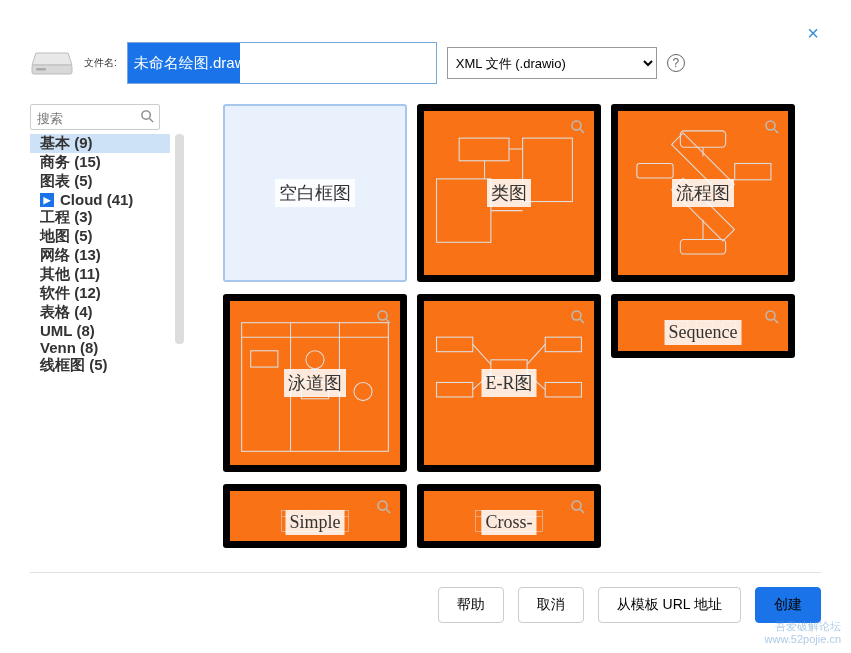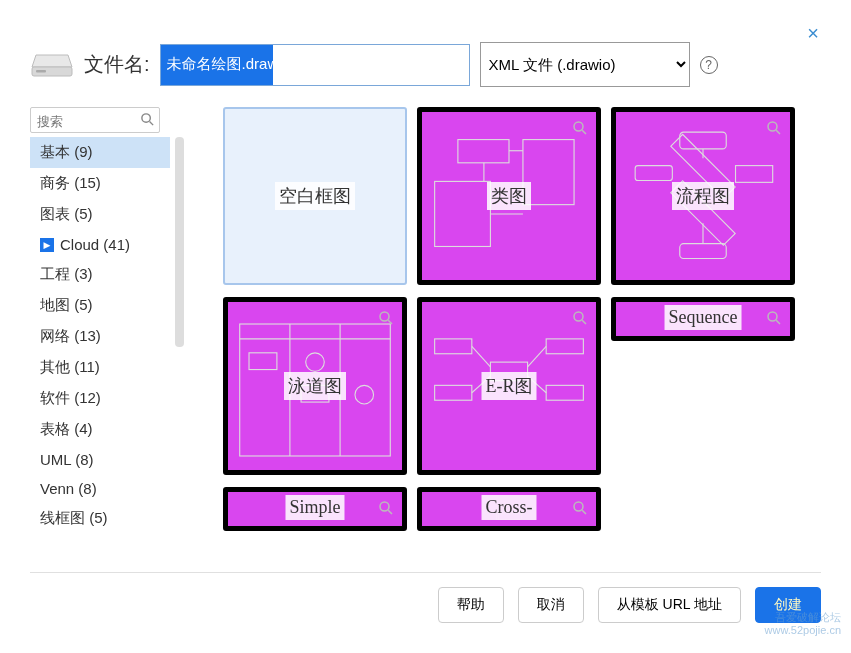--- a/index.html
+++ b/index.html
@@ -25,35 +25,35 @@
 .header-row {
   display: flex;
   align-items: center;
   gap: 10px;
   margin-bottom: 20px;
   margin-top: 22px;
 }
 .drive-icon-wrap {
   width: 44px; height: 32px; display:flex; align-items:center; justify-content:center;
 }
-.fn-label { font-size: 20px; white-space: nowrap; }
+.fn-label { font-size: 10px; white-space: nowrap; }
 .filename-input {
   width: 310px;
   height: 28px;
   border: 1px solid #7aa7d9;
   padding: 20px 6px;
   font-size: 15px;
 }
 .filename-input::selection { background: #1a73e8; color: #fff; }
 .filetype-select {
   width: 210px;
-  height: 45px;
+  height: 32px;
   border: 1px solid #999;
   padding: 2px 4px;
-  font-size: 15px;
+  font-size: 13px;
   background: #fff;
 }
 .help-circle {
   width: 18px; height: 18px;
   border: 1.3px solid #666;
   border-radius: 50%;
   display:flex; align-items:center; justify-content:center;
   font-size: 12px;
   color:#666;
   cursor:pointer;
@@ -81,25 +81,25 @@
   font-size: 13px;
 }
 .search-icon-svg {
   position: absolute;
   right: 5px; top: 5px;
   width: 15px; height: 15px;
   color: #888;
 }
 .cat-list { list-style: none; width: 140px; }
 .cat-item {
-  padding: 6px 10px;
+  padding: 0 10px;
   cursor: pointer;
   font-size: 15px;
   white-space: nowrap;
-  display:flex; align-items:center; gap:6px;
+  display:flex; align-items:center; gap:6px;font-weight:bold;
 }
 .cat-item.selected { background: #cde2f7; }
 .cloud-icon {
   width: 14px; height: 14px;
   background: #1a73e8;
   display:inline-flex;
   align-items:center;
   justify-content:center;
   color:#fff;
   font-size:9px;
@@ -118,29 +118,29 @@
   font-family: Liberation Serif, serif;
 }
 .tpl-grid {
   display:flex;
   flex-wrap: wrap;
   gap: 12px 10px;
 }
 .tpl-card {
   width: 184px;
   height: 178px;
-  border: 5px solid #000000;
+  border: 7px solid #000000;
   border-radius: 3px;
   position: relative;
   display:flex;
   flex-direction: column;
   align-items:center;
   justify-content:center;
   cursor: pointer;
-  background: #d946ef;
+  background: #f97316;
 }
 .tpl-card.selected {
   background: #e8f1fc;
   border: 2px solid #a7c6ec;
 }
 .tpl-label {
   font-size: 18px;
   text-align:center;
   position: absolute;
   top: 50%; left:50%;
@@ -173,35 +173,35 @@
 .btn {
   padding: 8px 18px;
   border: 1px solid #ccc;
   background:#fff;
   border-radius: 4px;
   font-size: 14px;
   cursor:pointer;
 }
 .btn.primary {
   background: #1a73e8;
-  color:#fef9c3;
+  color:#000000;
   border-color:#1a73e8;
 }
 .watermark {
   position:absolute;
-  bottom: 16px; right: 10px;
+  bottom: 7px; right: 10px;
   font-size: 11px;
   color: #6aa0d0;
   opacity: .55;
   text-align:right;
   line-height:1.2;
   pointer-events:none;
 }
 
-.tpl-card.partial { height: 44px; overflow: hidden;}
+.tpl-card.partial { height: 64px; overflow: hidden;}
 .tpl-card.partial .tpl-label { top: auto; bottom: 6px; transform: translateX(-50%);}
 </style>
 </head>
 <body>
 
 <div class="dialog">
   <span class="close-x">×</span>
 
   <div class="header-row">
     <span class="drive-icon-wrap">

